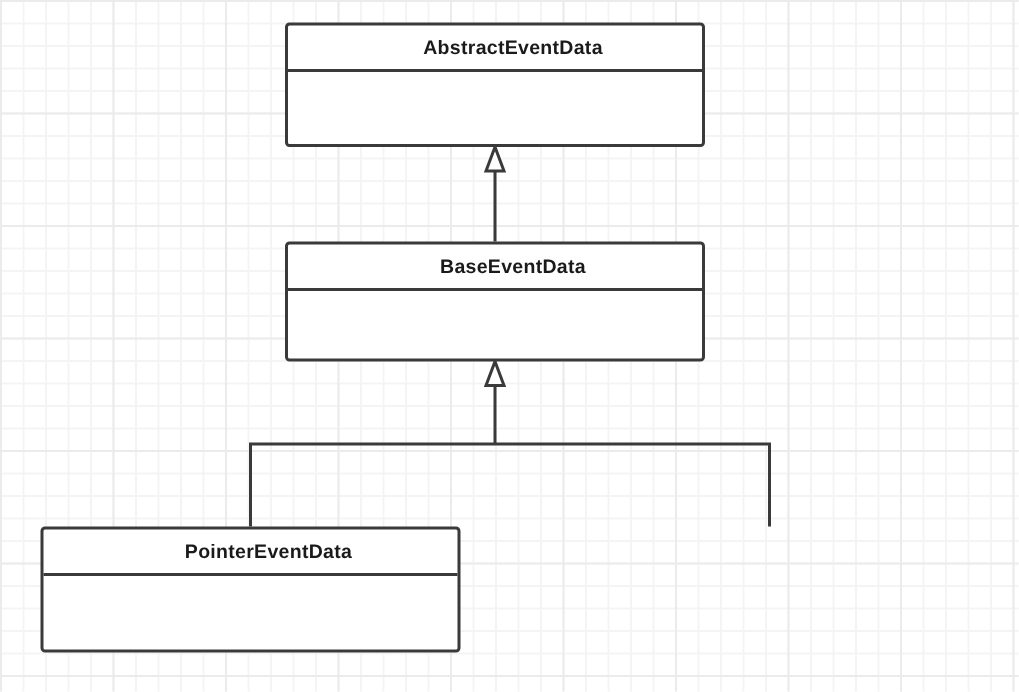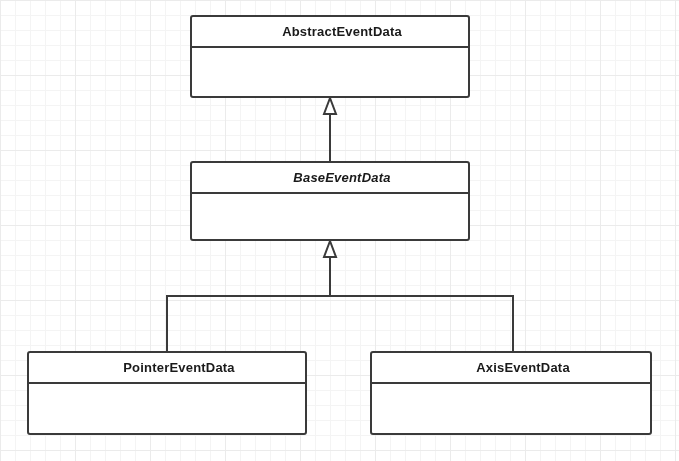--- a/index.html
+++ b/index.html
@@ -86,27 +86,23 @@
       <polyline points="330,296 513,296 513,351" fill="none" stroke="#3a3a3a" stroke-width="2" stroke-linejoin="miter"></polyline>
     </g>
   </svg>
 
   <div class="uml-class" style="left:190px; top:15px; width:280px; height:83px;">
     <div class="uml-class-name" style="height:31px;">AbstractEventData</div>
     <div class="uml-class-attrs"></div>
   </div>
 
   <div class="uml-class" style="left:190px; top:161px; width:280px; height:80px;">
-    <div class="uml-class-name" style="height:31px;font-style:italic;">BaseEventData</div>
+    <div class="uml-class-name" style="height:31px;">BaseEventData</div>
     <div class="uml-class-attrs"></div>
   </div>
 
   <div class="uml-class" style="left:27px; top:351px; width:280px; height:84px;justify-content:center;">
     <div class="uml-class-name" style="height:31px;">PointerEventData</div>
     <div class="uml-class-attrs"></div>
   </div>
 
-  <div class="uml-class" style="left:370px; top:351px; width:282px; height:84px;">
-    <div class="uml-class-name" style="height:31px;">AxisEventData</div>
-    <div class="uml-class-attrs"></div>
-  </div>
 
 </div>
 
 </body></html>

